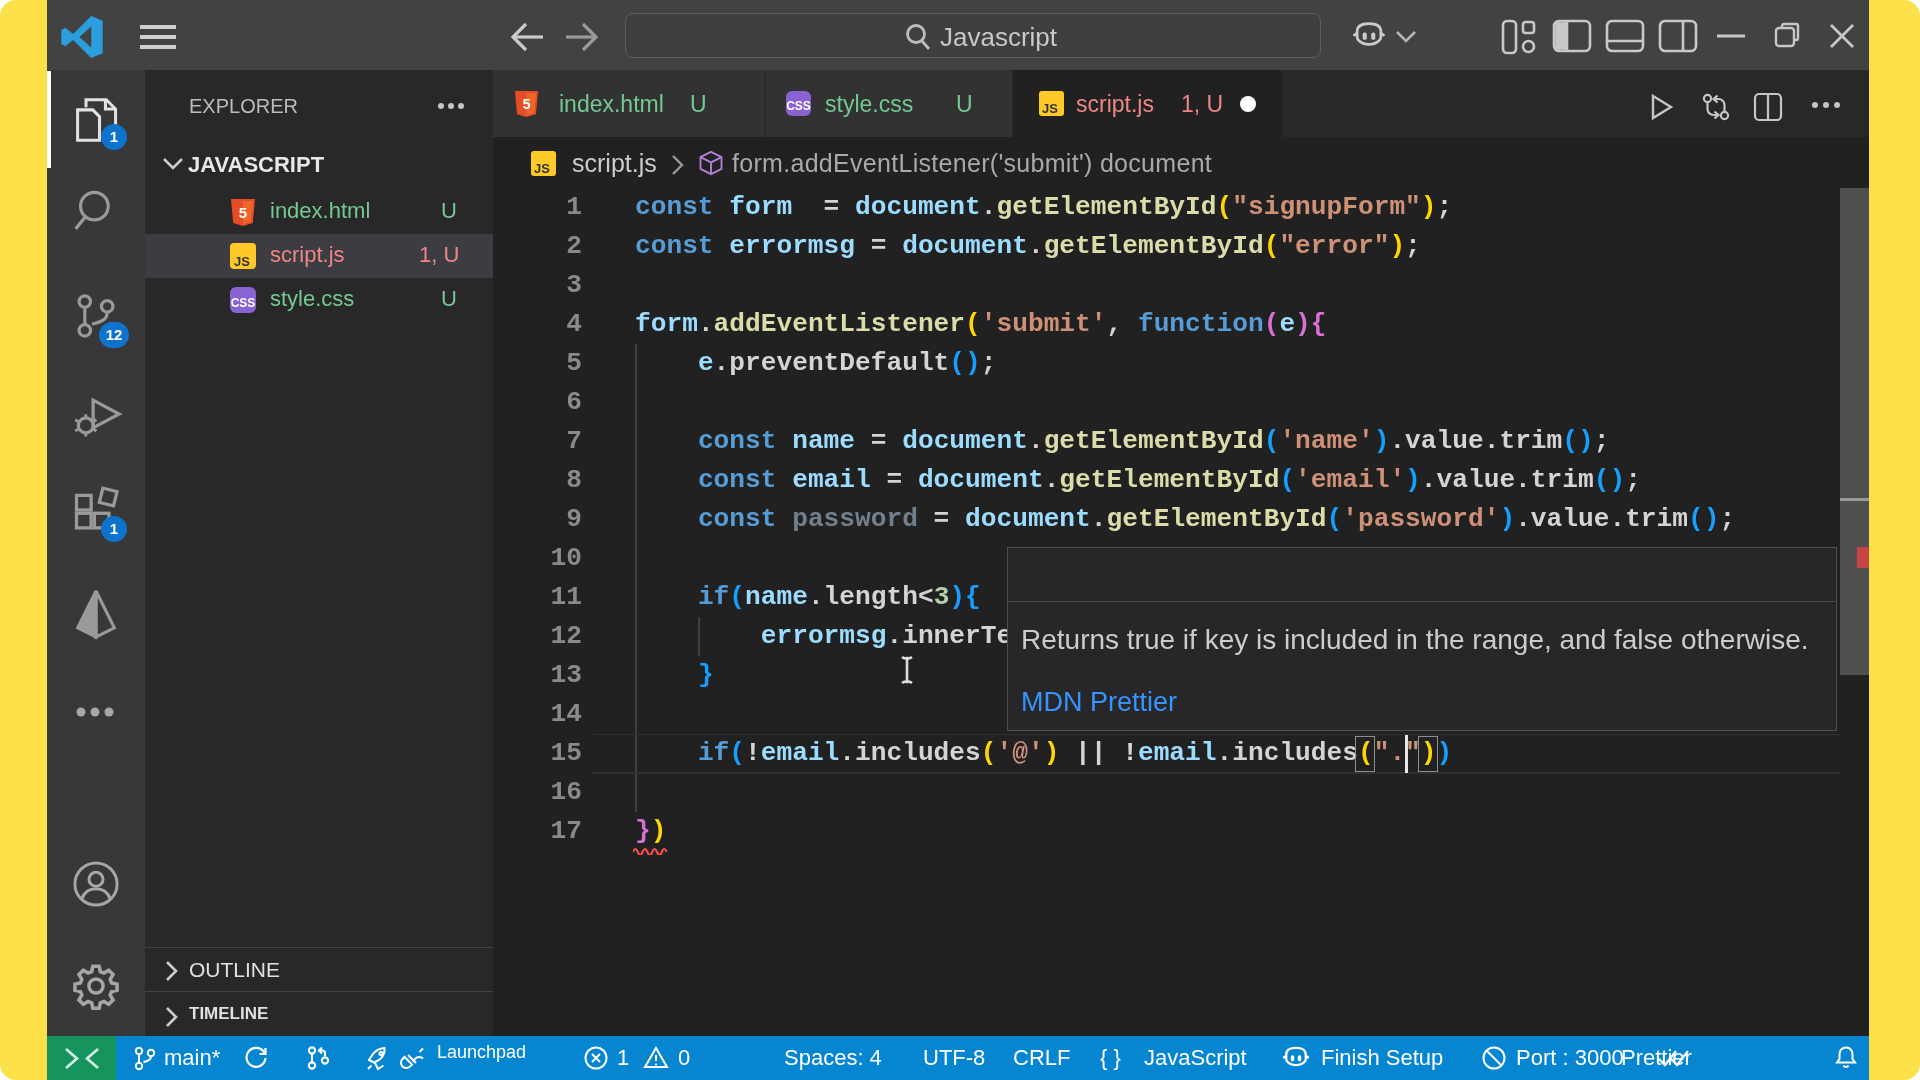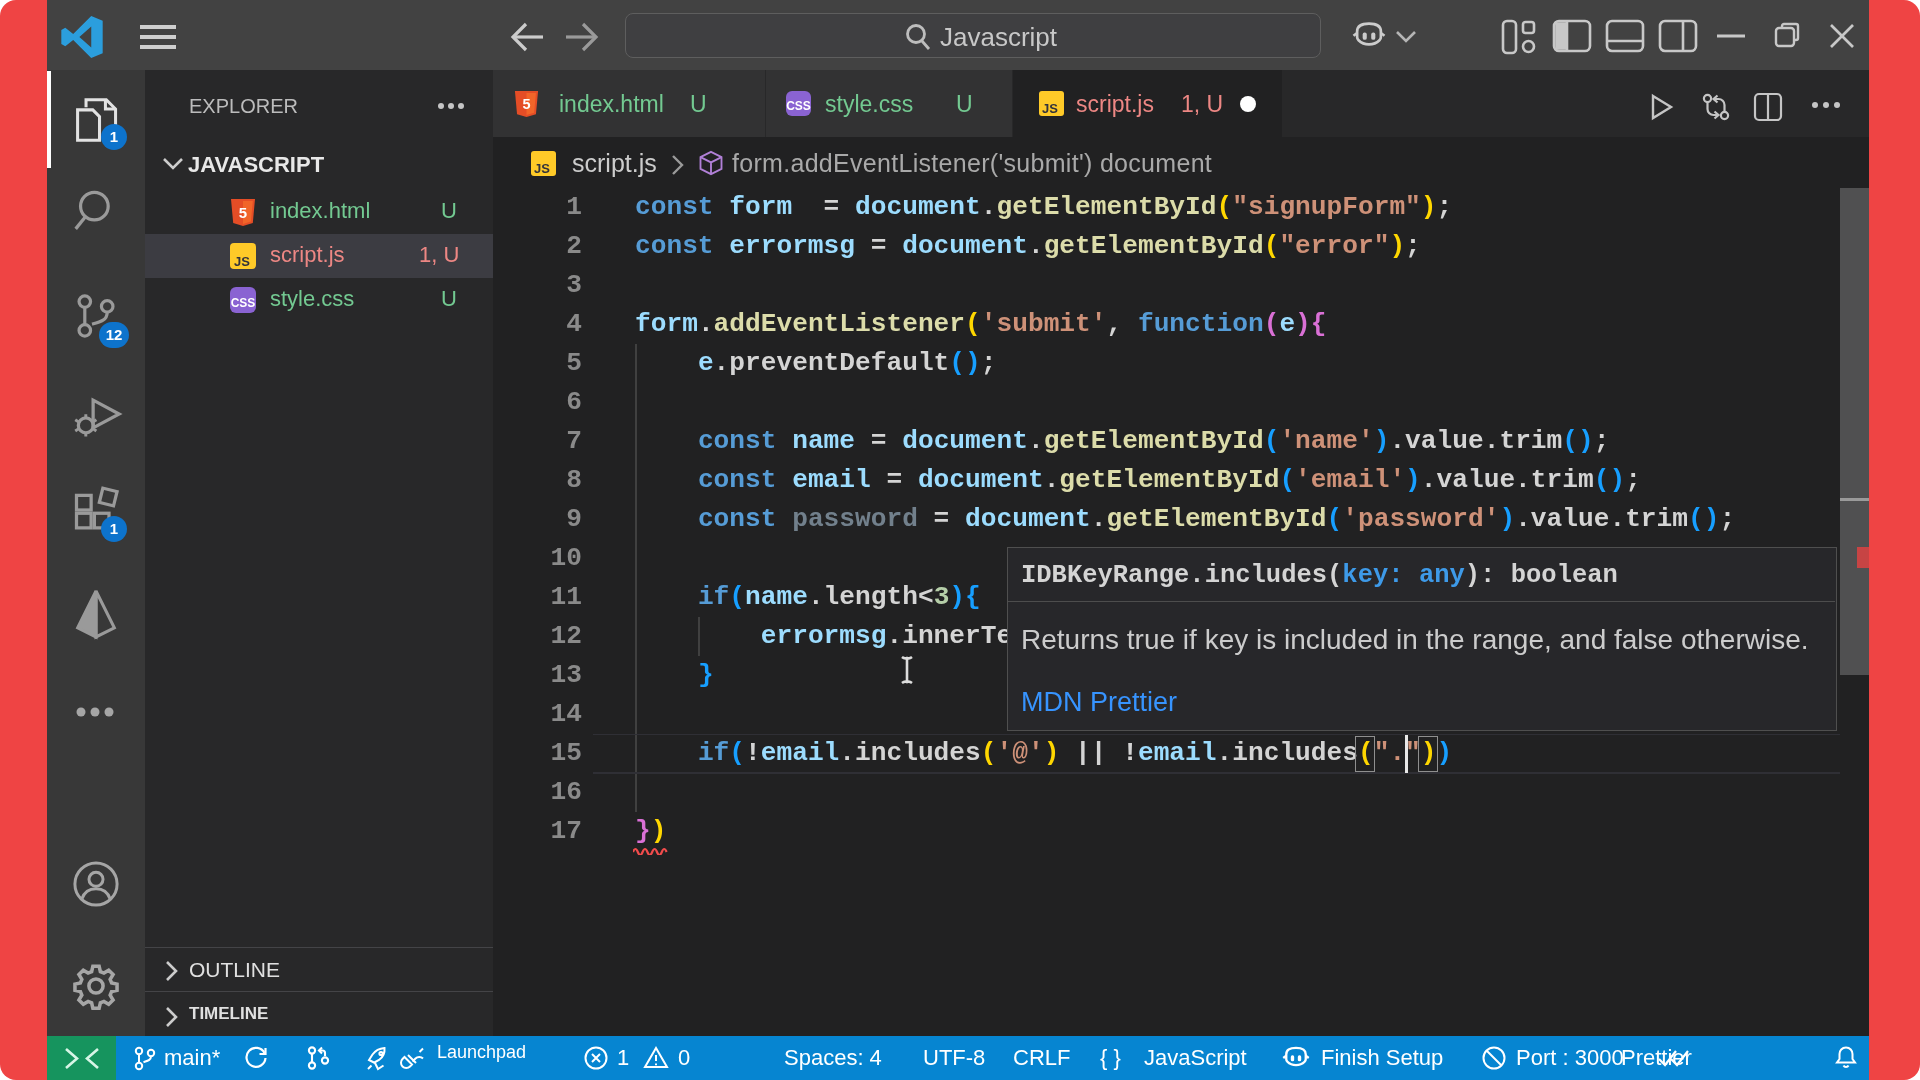--- a/index.html
+++ b/index.html
@@ -1,18 +1,18 @@
 <!DOCTYPE html>
 <html><head>
 <meta charset="utf-8">
 <style>
 *{margin:0;padding:0;box-sizing:border-box}
 html,body{width:1920px;height:1080px;background:#fff;overflow:hidden;font-family:"Liberation Sans",sans-serif}
 .ab{position:absolute}
-#frame{position:absolute;left:0;top:0;width:1920px;height:1080px;background:#ef4444;border-radius:16px;overflow:hidden}
+#frame{position:absolute;left:0;top:0;width:1920px;height:1080px;background:#fde047;border-radius:16px;overflow:hidden}
 #win{position:absolute;left:47px;top:0;width:1822px;height:1080px;background:#212122;overflow:hidden}
 #titlebar{position:absolute;left:0;top:0;width:1822px;height:70px;background:#424242}
 #activity{position:absolute;left:0;top:70px;width:98px;height:966px;background:#383838}
 #sidebar{position:absolute;left:98px;top:70px;width:348px;height:966px;background:#282829}
 #tabbar{position:absolute;left:446px;top:70px;width:1376px;height:67px;background:#282829}
 #statusbar{position:absolute;left:0;top:1036px;width:1822px;height:44px;background:#0685d1;color:#fff}
 .badge{position:absolute;background:#0d73cc;color:#fff;border-radius:50%;width:26px;height:26px;font-size:15px;font-weight:bold;text-align:center;line-height:26px}
 .kw{color:#569cd6}.var{color:#9cdcfe}.fn{color:#dcdcaa}.str{color:#ce9178}.num{color:#b5cea8}
 .pl{color:#d4d4d4}.b1{color:#ffd700}.b2{color:#da70d6}.b3{color:#179fff}.dim{color:#72808c}
 #code{position:absolute;left:588px;top:188px;font-family:"Liberation Mono",monospace;font-size:26.2px;line-height:39px;white-space:pre;color:#d4d4d4;font-weight:bold}
@@ -310,21 +310,20 @@
             <path d="M4 2 Q 6.5 4 9 3 Q 11.5 4 14 2" fill="none"></path>
             <path d="M4 28 Q 6.5 26 9 27 Q 11.5 26 14 28" fill="none"></path>
           </g>
         </svg>
  <div class="ab" style="left:1793px;top:188px;width:29px;height:487px;background:#505051"></div>
  <div class="ab" style="left:1793px;top:498px;width:29px;height:3px;background:#9a9a9a"></div>
  <div class="ab" style="left:1810px;top:547px;width:12px;height:21px;background:#c74444"></div>
 </div>
 <div id="tooltip" class="ab" style="left:960px;top:547px;width:830px;height:184px;background:#27272a;border:1.6px solid #4f4f4f">
  <div class="ab" style="left:0;top:0;width:827px;height:54px;border-bottom:1.6px solid #4d4d4d"></div>
- <div class="ab" style="left:13px;top:13px;font-family:'Liberation Mono',monospace;font-size:25.5px;color:#d4d4d4;font-weight:bold">IDBKeyRange.includes(<span style="color:#3e9ae8">key:</span> <span style="color:#3e9ae8">any</span>): boolean</div>
  <div class="ab" style="left:13px;top:76px;font-size:28px;color:#cccccc">Returns true if key is included in the range, and false otherwise.</div>
  <div class="ab" style="left:13px;top:139px;font-size:27px;color:#3794ff">MDN Prettier</div>
 </div>
 <div id="tooltip"></div>
 <div id="statusbar">
  <div class="ab" style="left:0;top:0;width:69px;height:44px;background:#16945e"></div>
  <svg class="ab" style="left:16px;top:9px" width="38" height="27" fill="none" stroke="#d7f5e6" stroke-width="2.6">
           <polyline points="3,4 14,13.5 3,23"></polyline>
           <polyline points="35,4 24,13.5 35,23"></polyline>
         </svg>

